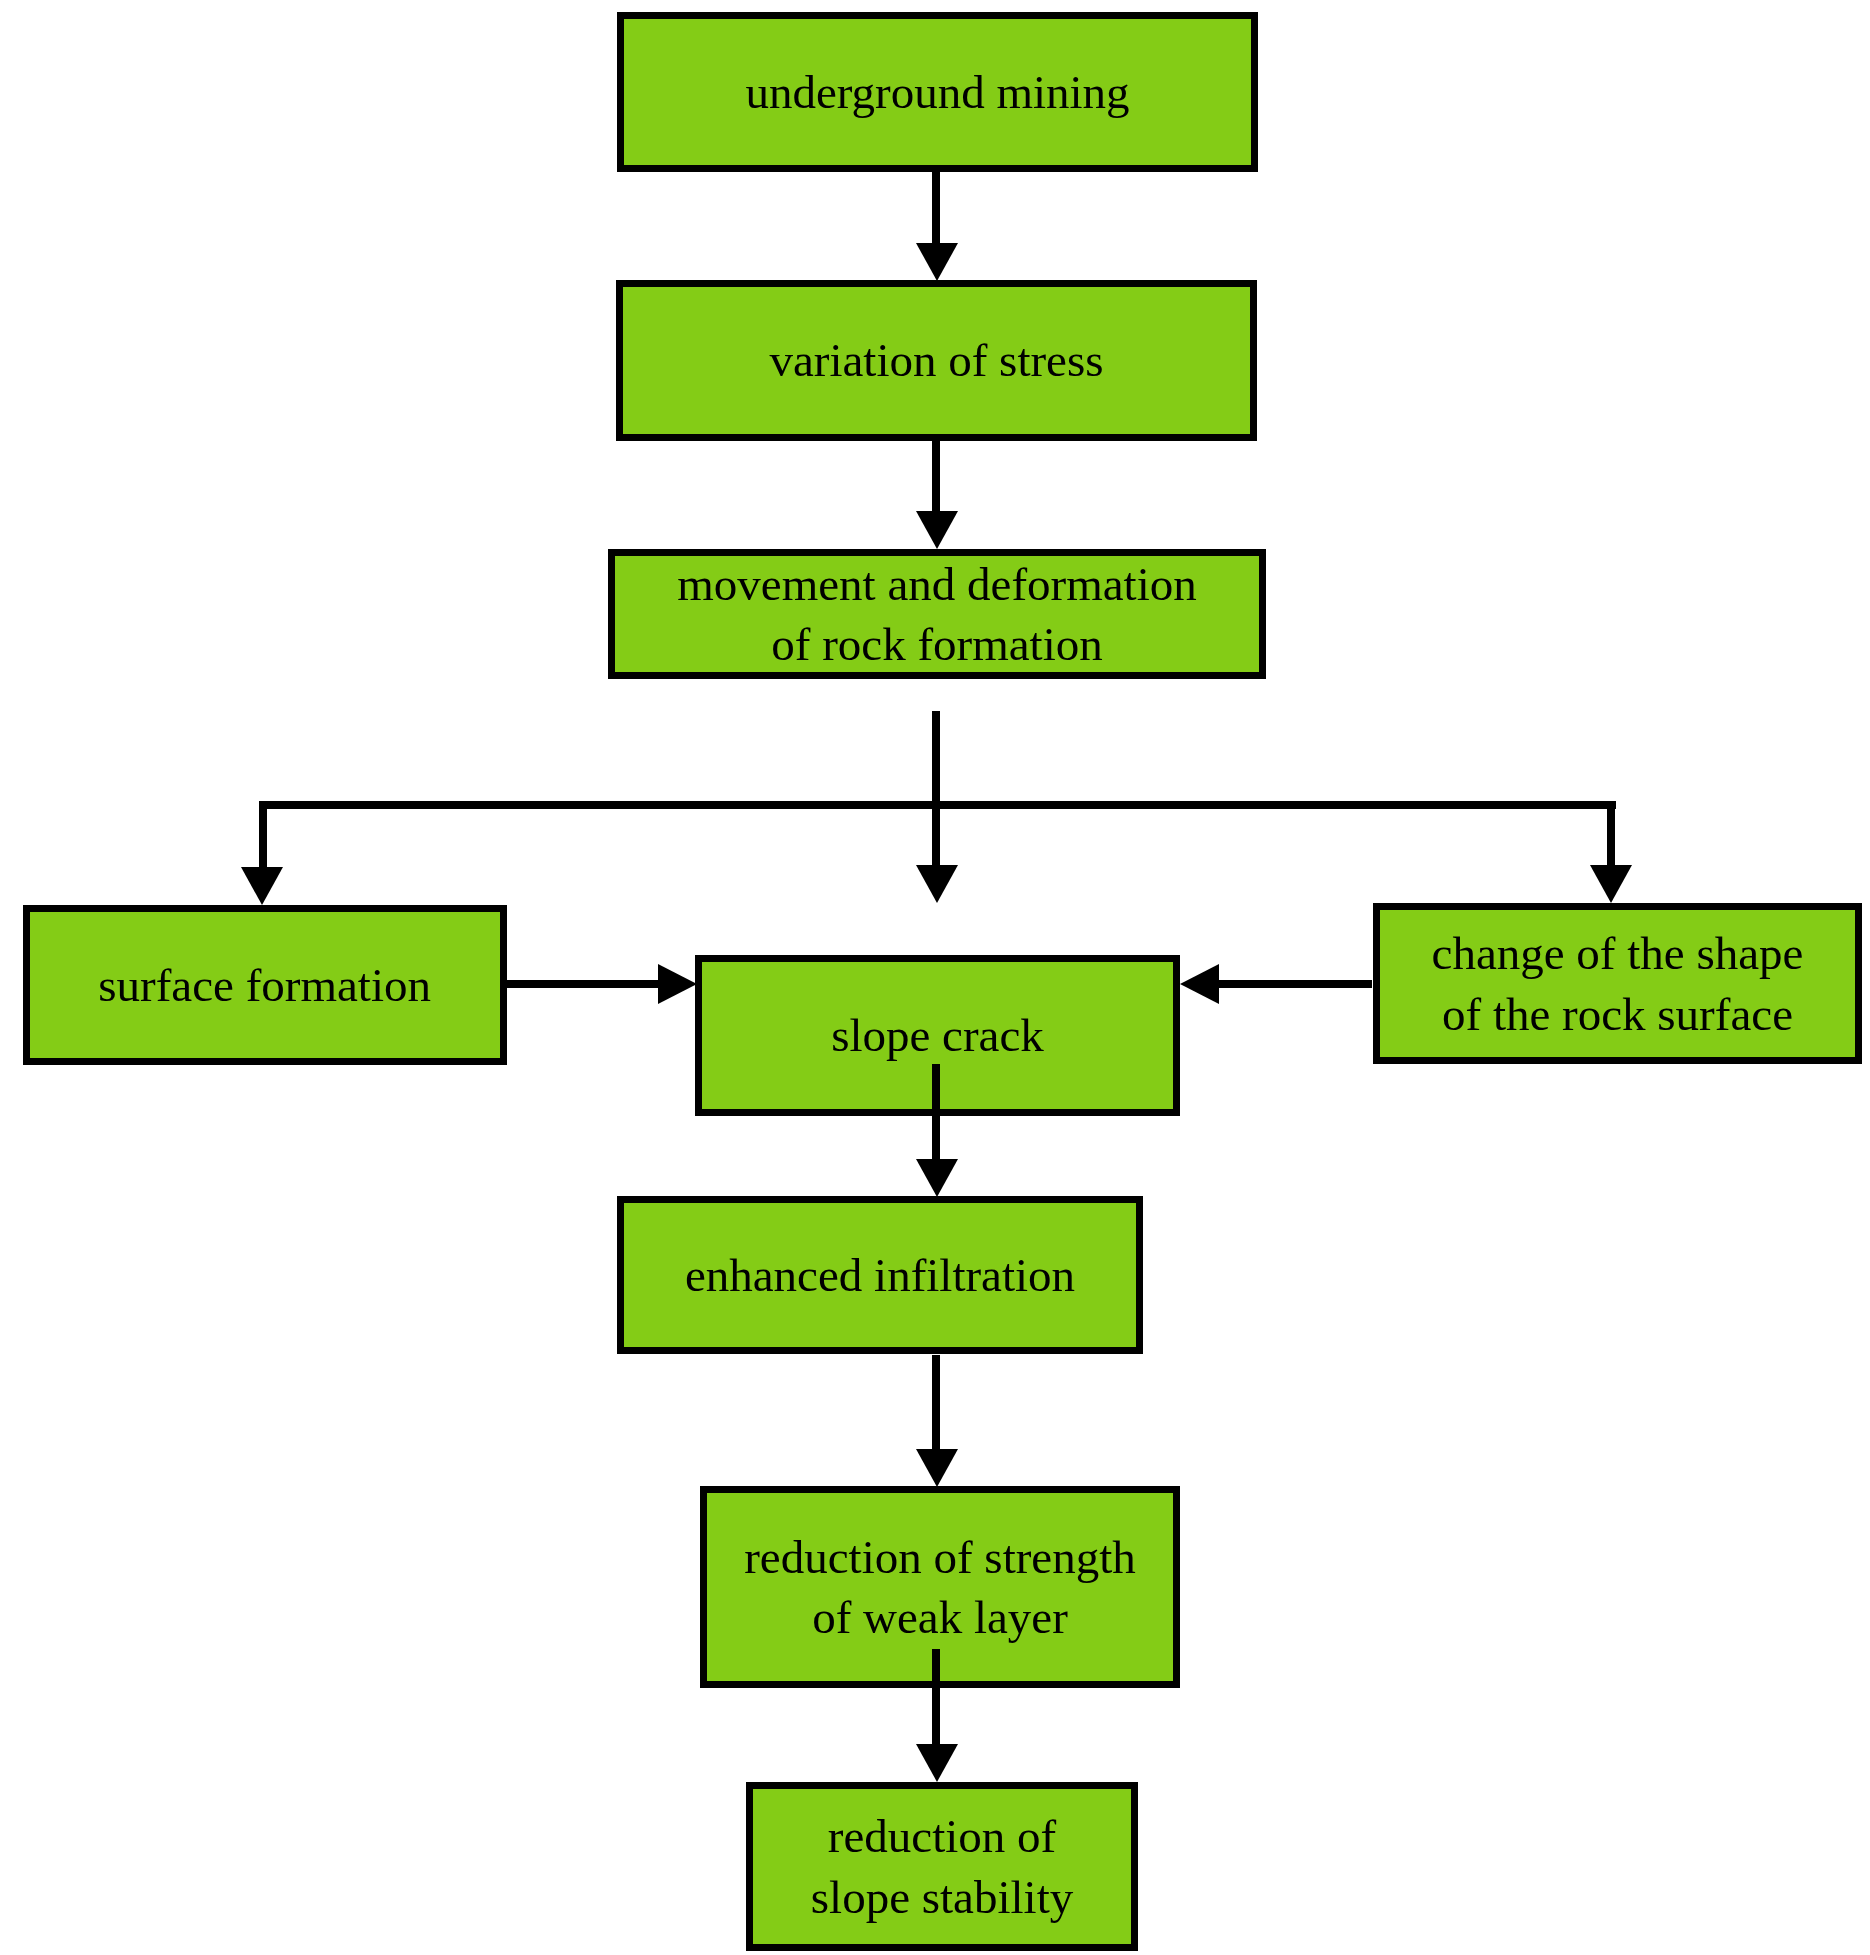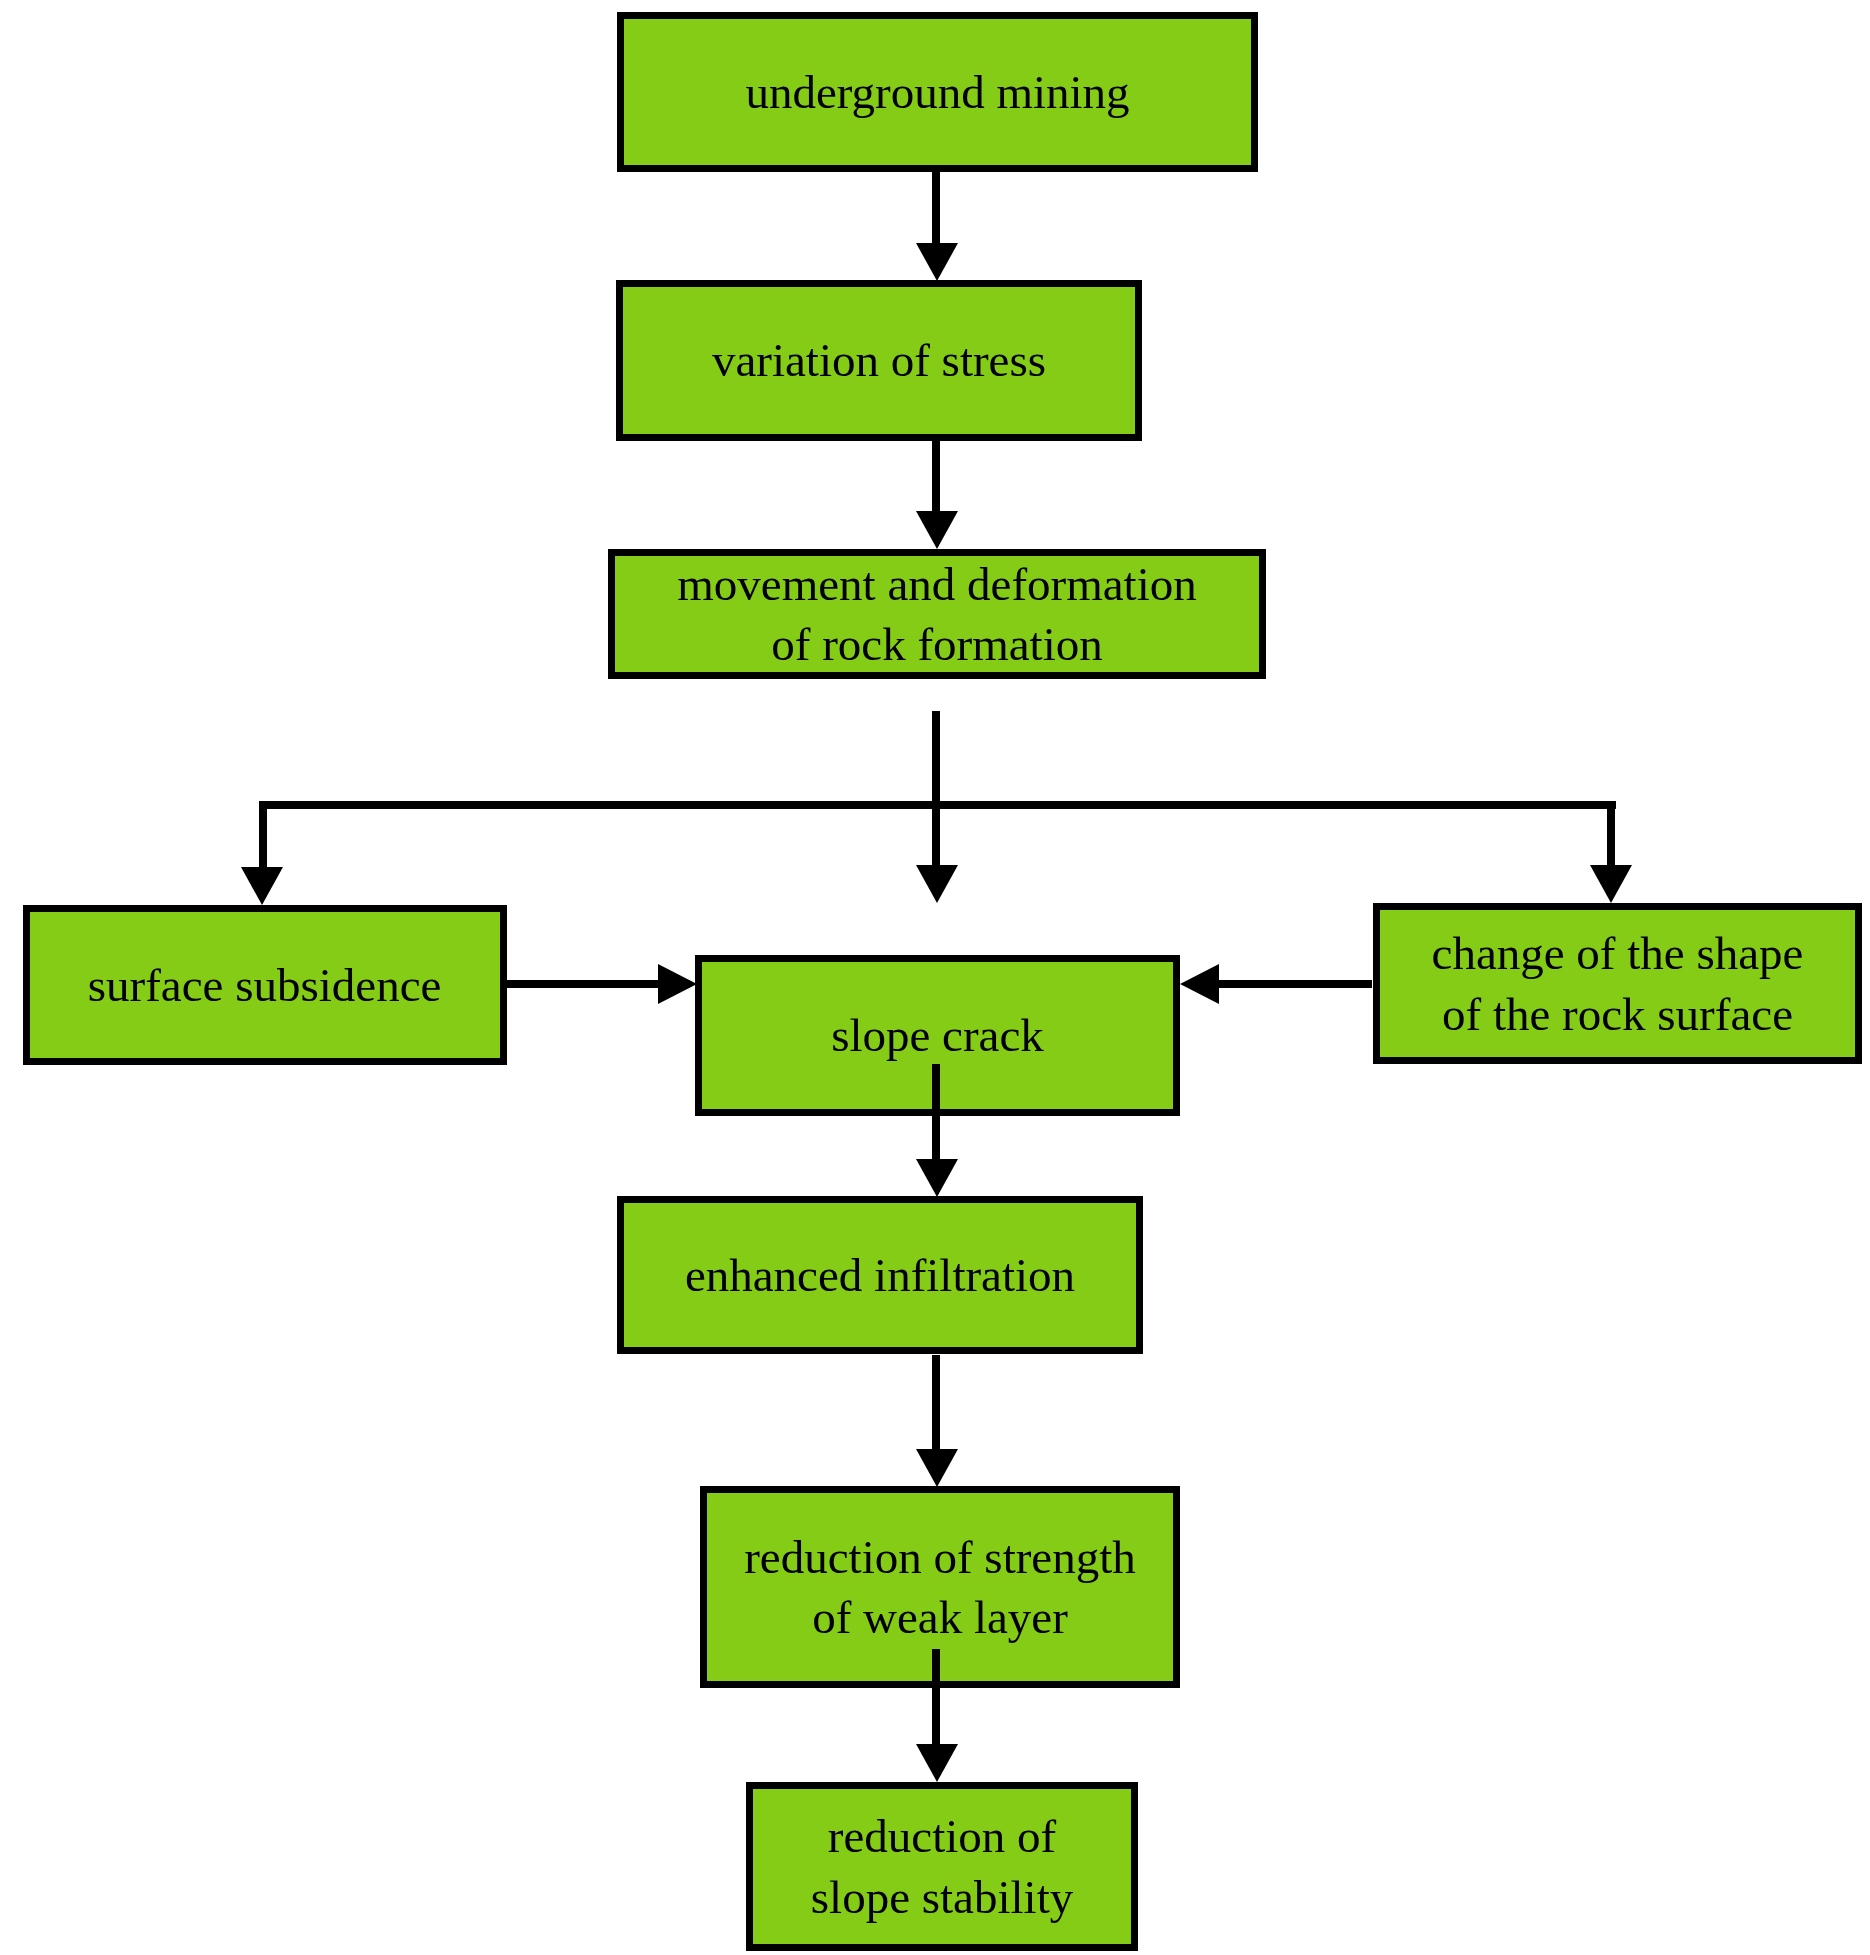--- a/index.html
+++ b/index.html
@@ -24,21 +24,21 @@
     display: flex;
     align-items: center;
     justify-content: center;
     text-align: center;
     font-size: 47px;
     line-height: 1.28;
     white-space: pre-line;
   }
   
   .n-mining      { left: 617px;  top: 12px;   width: 641px; height: 160px; }
-  .n-stress      { left: 616px;  top: 280px;  width: 526px; height: 161px; }
+  .n-stress      { left: 616px;  top: 280px;  width: 641px; height: 161px; }
   .n-movement    { left: 608px;  top: 549px;  width: 658px; height: 130px; }
   .n-subsidence  { left: 22.6px;   top: 905px; width: 484px; height: 160px; }
   .n-crack       { left: 695px;  top: 955px; width: 485px; height: 161px; }
   .n-shape       { left: 1373px; top: 903px; width: 489px; height: 161px; }
   .n-infiltration{ left: 617px;  top: 1196px; width: 526px; height: 158px; }
   .n-strength    { left: 700px;  top: 1486px; width: 480px; height: 202px; }
   .n-stability   { left: 746px;  top: 1782px; width: 392px; height: 169px; }
 
   
   .vline, .hline {
@@ -109,21 +109,21 @@
 
 <div class="canvas">
 
   <div class="node n-mining">underground mining</div>
 
   <div class="node n-stress">variation of stress</div>
 
   <div class="node n-movement">movement and deformation
 of rock formation</div>
 
-  <div class="node n-subsidence">surface subsidence</div>
+  <div class="node n-subsidence">surface formation</div>
 
   <div class="node n-crack">slope crack</div>
 
   <div class="node n-shape">change of the shape
 of the rock surface</div>
 
   <div class="node n-infiltration">enhanced infiltration</div>
 
   <div class="node n-strength">reduction of strength
 of weak layer</div>

